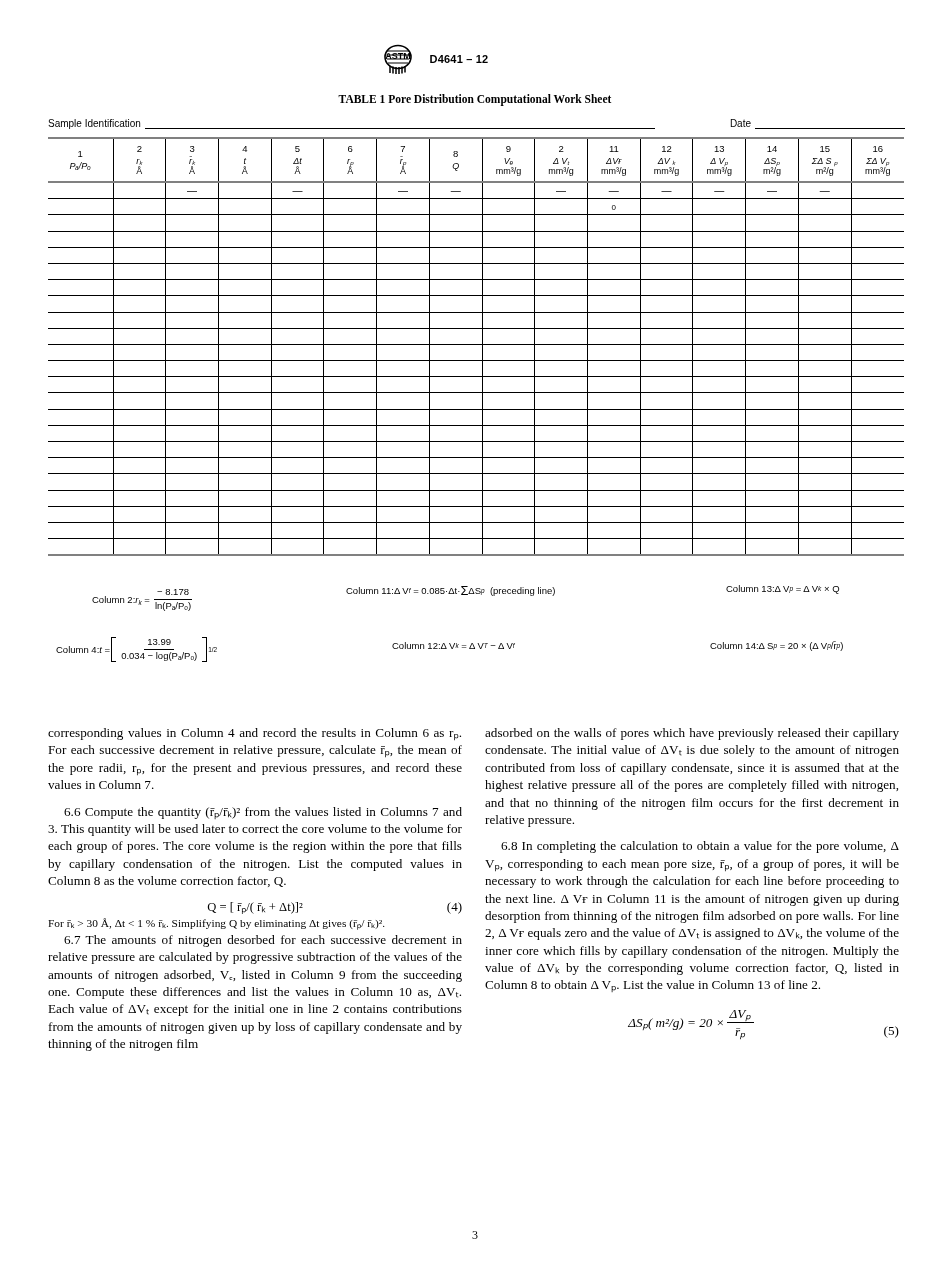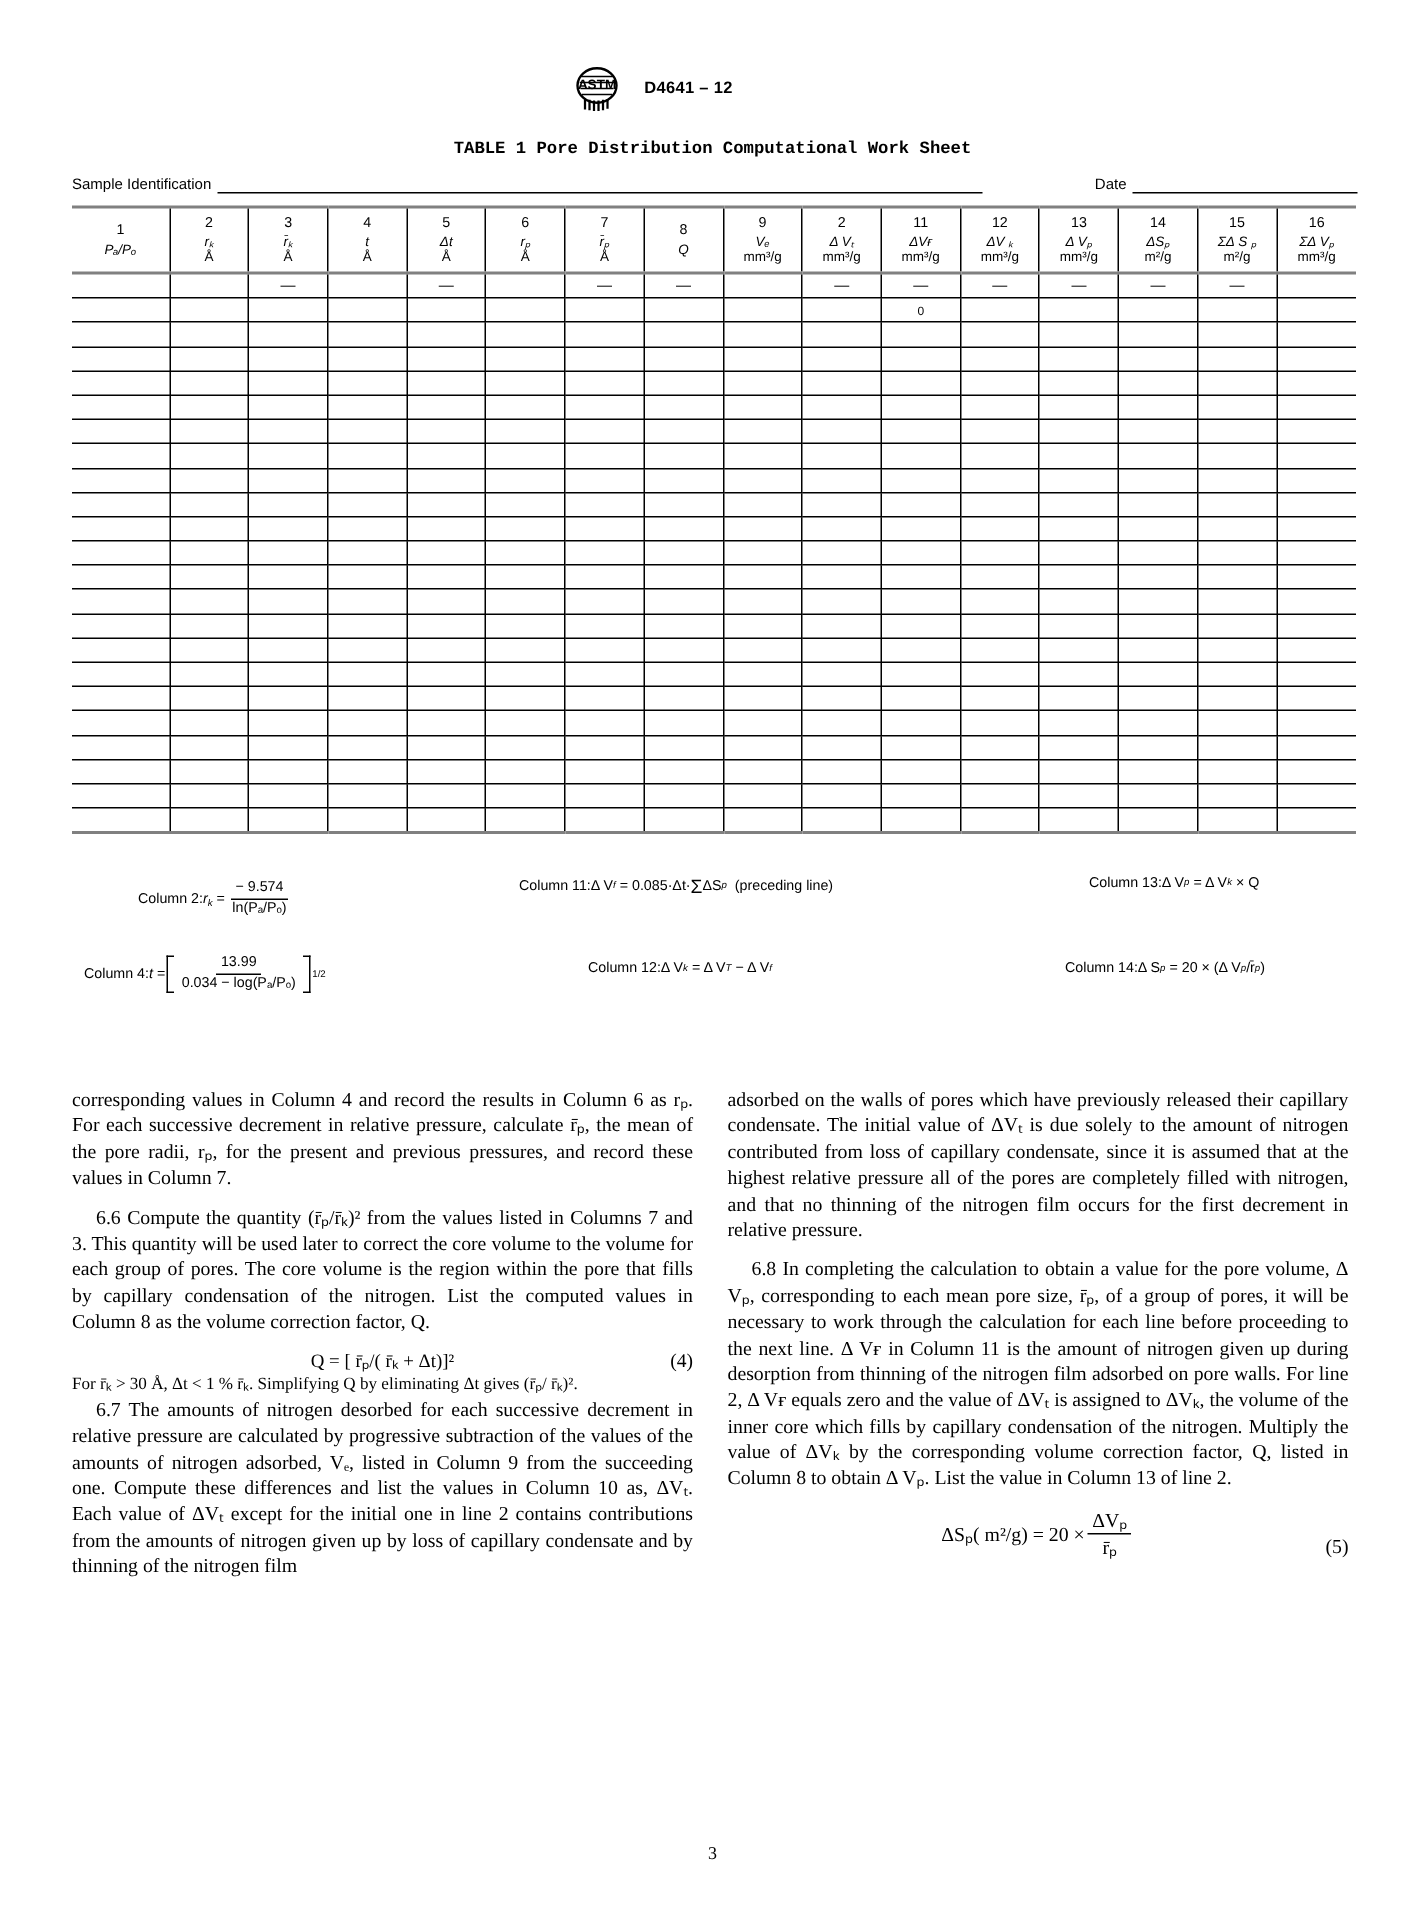--- a/index.html
+++ b/index.html
@@ -43,21 +43,21 @@
     letter-spacing: 0.2px;
   }
 
   
   .table-title {
     position: absolute;
     top: 93px;
     left: 0;
     width: 950px;
     text-align: center;
-    font-family: Liberation Mono, monospace;
+    font-family: Liberation Serif, serif;
     font-weight: bold;
     font-size: 11.5px;
   }
   .id-line {
     position: absolute;
     top: 113px;
     left: 48px;
     width: 857px;
     height: 16px;
     font-family: "Liberation Sans", sans-serif;
@@ -228,20 +228,21 @@
   .eq-block {
     position: relative;
     margin: 12px 0 10px;
     font-size: 13.2px;
     min-height: 44px;
   }
   .eq-block .eq-body {
     display: flex;
     align-items: center;
     justify-content: center;
+    font-style: italic;
   }
   .eq-block .eq-num {
     position: absolute;
     right: 0;
     top: 16px;
   }
 
   
   .page-number {
     position: absolute;
@@ -797,21 +798,21 @@
         </tr>
       </tbody>
   </table>
 
   <div class="legend">
 
     <div class="lg lg-r1a">
       <span>Column 2:</span>
       <span><i>r</i><sub>k</sub>&nbsp;=</span>
       <span class="frac">
-        <span class="num">− 9.574</span>
+        <span class="num">− 8.178</span>
         <span class="den">ln(Pₐ/Pₒ)</span>
       </span>
     </div>
 
     <div class="lg lg-r1b">
       <span>Column 11:Δ V</span>
         <sub>f</sub>
       <span>&nbsp;</span>
         <span>= 0.085·Δt·</span>
       <span class="sigma">Σ</span>

